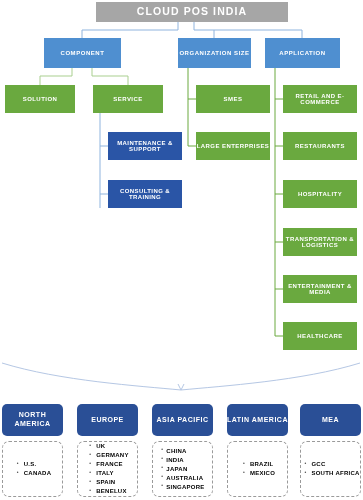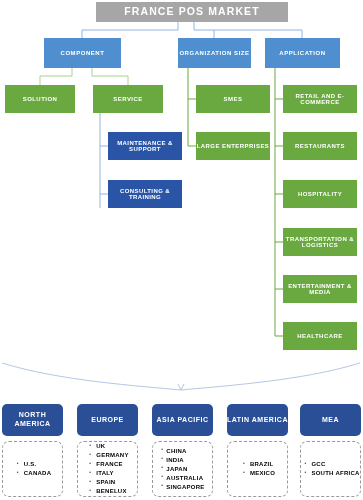--- a/index.html
+++ b/index.html
@@ -163,21 +163,21 @@
       <path d="M275 336 L283 336"></path>
     </g>
 
     <g fill="none" stroke="#b5c7e4" stroke-width="1">
       <path d="M2 363 C60 381, 140 386, 181 390 C222 386, 302 381, 360 363"></path>
       <path d="M181 390 L178 384 M181 390 L184 384"></path>
     </g>
   </svg>
 
   <div class="node node-title" style="left:96px; top:2px; width:192px; height:20px;">
-    <span>FRANCE POS MARKET</span>
+    <span>CLOUD POS INDIA</span>
   </div>
 
   <div class="node node-blue" style="left:44px; top:38px; width:77px; height:30px;">
     <span>COMPONENT</span>
   </div>
   <div class="node node-blue" style="left:178px; top:38px; width:73px; height:30px;">
     <span>ORGANIZATION SIZE</span>
   </div>
   <div class="node node-blue" style="left:265px; top:38px; width:75px; height:30px;">
     <span>APPLICATION</span>

